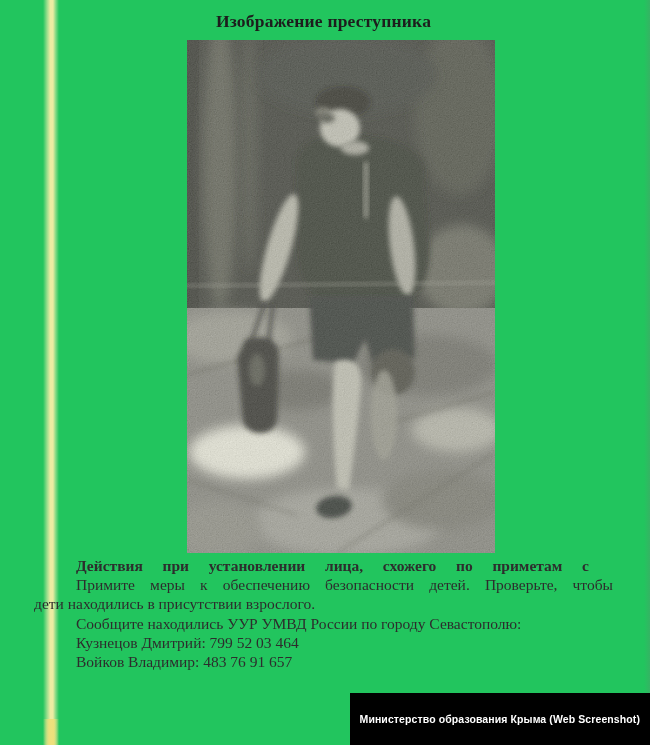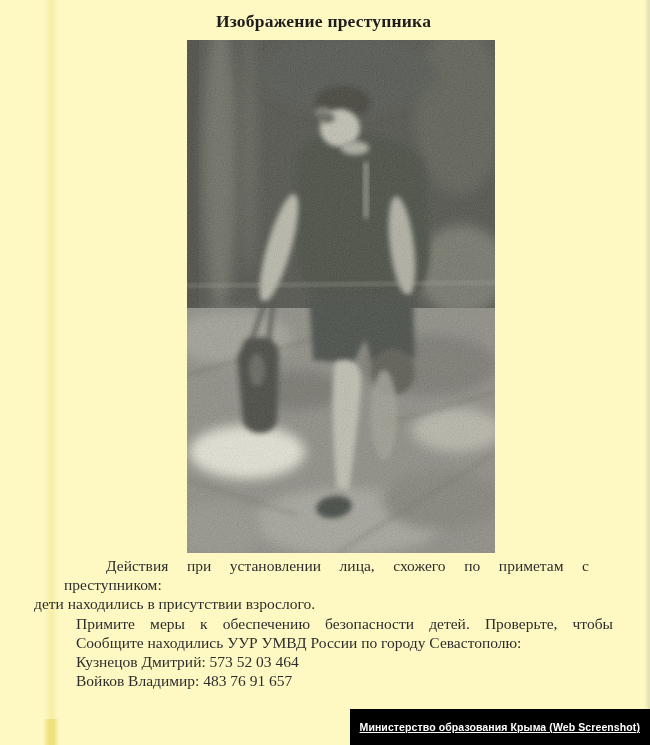--- a/index.html
+++ b/index.html
@@ -1,20 +1,20 @@
 <!DOCTYPE html>
 <html lang="ru"><head>
 <meta charset="utf-8">
 <style>
   html,body{margin:0;padding:0;}
   body{background:#ffffff;}
   .page{
     position:relative;
     width:650px;height:745px;
-    background:#fef9c3;
+    background:#22c55e;
     overflow:hidden;
     font-family:"Liberation Serif", serif;
   }
   
   .strip{
     position:absolute;left:43px;top:0;width:16px;height:745px;
     background:linear-gradient(90deg,
       rgba(247,239,172,0) 0%,
       rgba(248,240,178,.55) 25%,
       rgba(247,238,166,.95) 45%,
@@ -44,37 +44,36 @@
   .photo{
     position:absolute;left:187px;top:40px;width:308px;height:513px;
     background:#2e302a;
   }
   .photo svg{display:block;}
   .textblock{
     position:absolute;left:34px;top:556px;width:579px;
     font-size:15.5px;line-height:19.2px;color:#2d2d2d;
   }
   .line{white-space:nowrap;}
-  .b{font-weight:normal;margin-left:30px;}
+  .b{font-weight:bold;}
   .ind{padding-left:42px;}
   .just{
     white-space:normal;
     text-align:justify;
     text-align-last:justify;
   }
   .pr{padding-right:24px;}
   .wm{
     position:absolute;right:0;bottom:0;height:20px;
     background:#000000;color:#ffffff;
     display:flex;align-items:center;
-    padding:8px 10px;
+    padding:16px 10px;
     font-family:"Liberation Sans", sans-serif;
     font-size:10.5px;font-weight:bold;letter-spacing:.1px;
     white-space:nowrap;
-    text-decoration:underline;
   }
 </style>
 </head>
 <body>
 
 <div class="page">
 
   <div class="strip"></div>
   <div class="strip-bottom"></div>
   <div class="page-edge"></div>
@@ -138,25 +137,24 @@
       <ellipse cx="70" cy="330" rx="8" ry="16" fill="#4c4d41" opacity="0.8" filter="url(#soft2)"></ellipse>
 
       <rect x="-4" y="243" width="316" height="2.6" fill="#9b9b8d" opacity="0.55" filter="url(#soft2)" transform="rotate(-0.6 154 244)"></rect>
 
       <rect x="0" y="0" width="308" height="513" filter="url(#grainF)"></rect>
     </svg>
   </div>
 
   <div class="textblock">
     <div class="line b ind just pr">Действия при установлении лица, схожего по приметам с</div>
-    <div class="line b">преступником:</div>
+    <div class="line ind just">Примите меры к обеспечению безопасности детей. Проверьте, чтобы</div>
     <div class="line">дети находились в присутствии взрослого.</div>
-    <div class="line ind just">Примите меры к обеспечению безопасности детей. Проверьте, чтобы</div>
     <div class="line ind">Сообщите находились УУР УМВД России по городу Севастополю:</div>
-    <div class="line ind">Кузнецов Дмитрий: 573 52 03 464</div>
+    <div class="line ind">Кузнецов Дмитрий: 799 52 03 464</div>
     <div class="line ind">Войков Владимир: 483 76 91 657</div>
   </div>
 
   <div class="wm">
     <span>Министерство образования Крыма (Web Screenshot)</span>
   </div>
 
 </div>
 
 </body></html>

